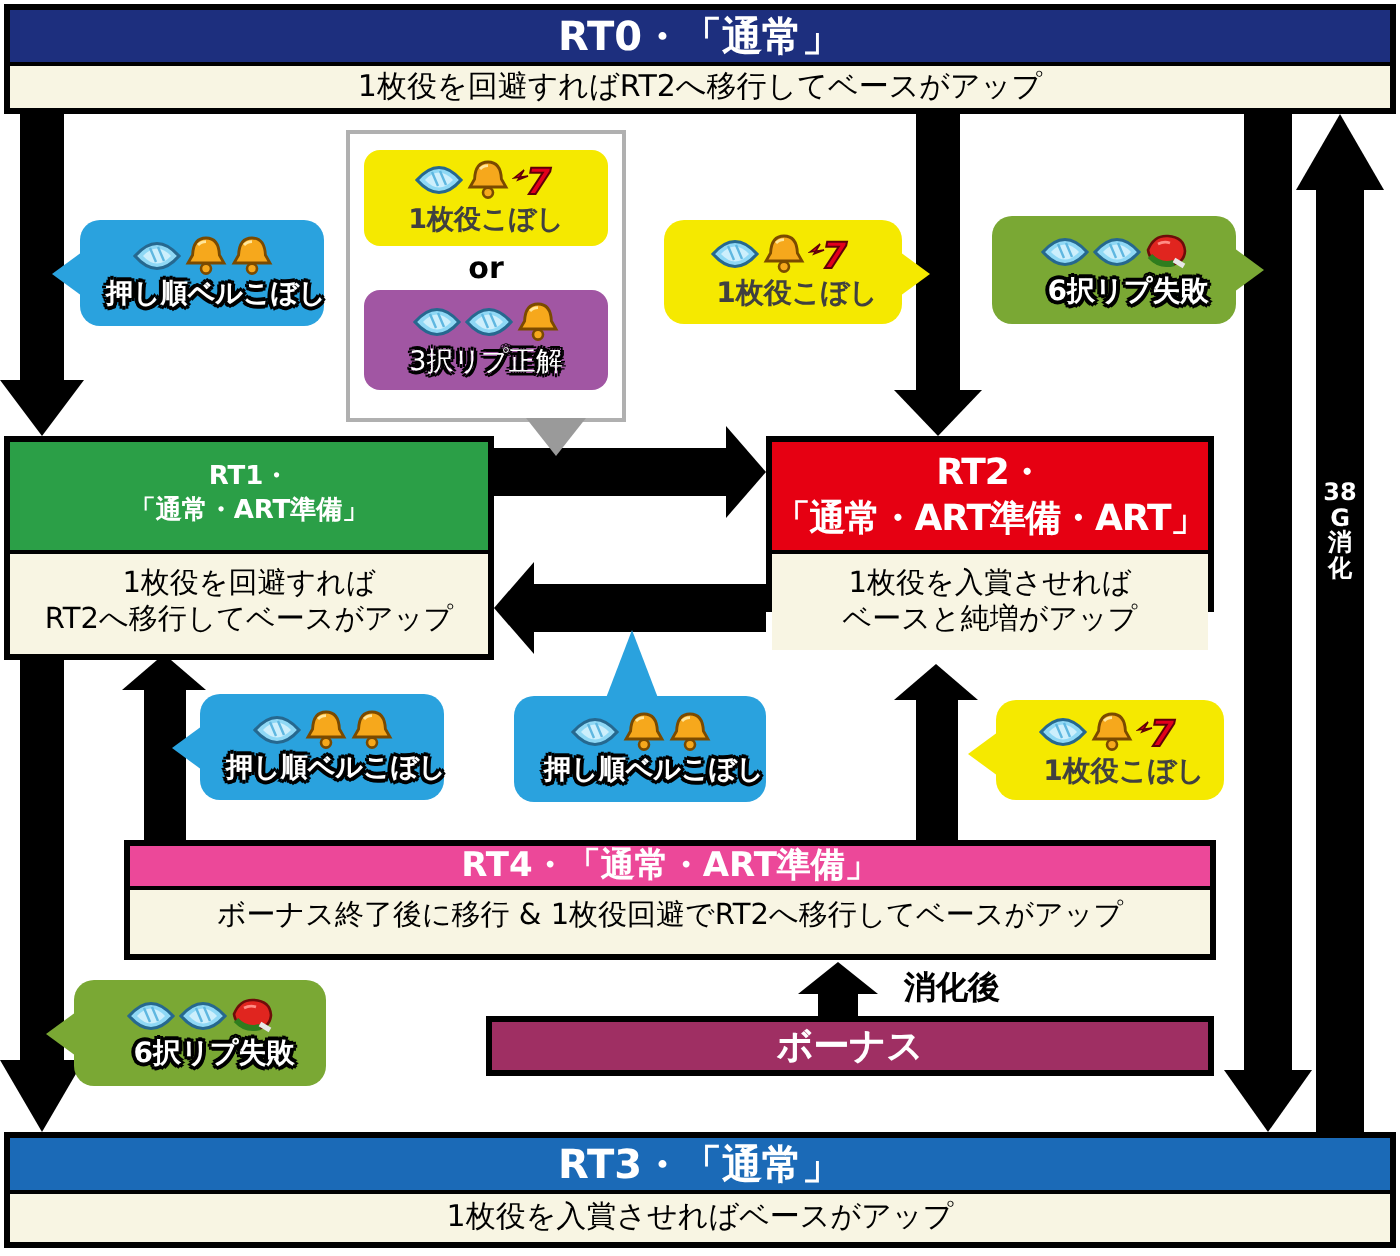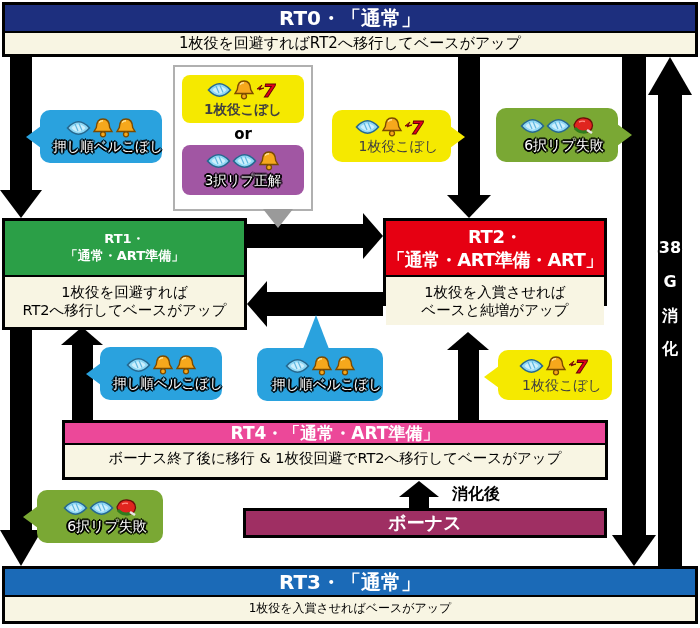--- a/index.html
+++ b/index.html
@@ -11,39 +11,39 @@
       color:#fff;font-weight:bold;border-bottom:2px solid #000;line-height:1.3;text-align:center;}
   .bd{box-sizing:border-box;display:flex;flex-direction:column;align-items:center;justify-content:center;
       background:#f8f5e3;color:#000;text-align:center;line-height:1.25;}
   
   .shaft{position:absolute;background:#000;}
   .tri{position:absolute;width:0;height:0;}
   
   .bub{position:absolute;box-sizing:border-box;border-radius:10px;display:flex;flex-direction:column;
        align-items:center;justify-content:center;z-index:6;}
   .bub .icons,.lblbox .icons{display:flex;align-items:center;gap:1px;height:21px;}
-  .bub .txt{font-weight:normal;margin-top:0px;white-space:nowrap;padding-left:14px;}
+  .bub .txt{font-weight:bold;margin-top:0px;white-space:nowrap;padding-left:14px;}
   .blue{background:#2aa2de;}
   .yellow{background:#f5e900;}
   .green{background:#7aa834;}
   .purple{background:#a156a3;}
   .ow{color:#fff;text-shadow:2px 0 0 #000,-2px 0 0 #000,0 2px 0 #000,0 -2px 0 #000,
       1.4px 1.4px 0 #000,-1.4px 1.4px 0 #000,1.4px -1.4px 0 #000,-1.4px -1.4px 0 #000;}
   .btxt{color:#404040;}
   .tail{position:absolute;width:0;height:0;}
   .tail-left{left:-14px;top:16px;border-top:11px solid transparent;border-bottom:11px solid transparent;border-right:15px solid;}
   .tail-right{right:-14px;top:16px;border-top:11px solid transparent;border-bottom:11px solid transparent;border-left:15px solid;}
   .tail-up{left:46px;top:-33px;border-left:13px solid transparent;border-right:13px solid transparent;border-bottom:34px solid;}
   
   .orbox{position:absolute;left:173px;top:65px;width:140px;height:146px;background:#fff;
          border:2px solid #b0b0b0;box-sizing:border-box;z-index:6;display:flex;flex-direction:column;align-items:center;}
   .lblbox{width:122px;border-radius:8px;display:flex;flex-direction:column;align-items:center;justify-content:center;}
   .icon{display:inline-flex;align-items:center;}
   .vnote{position:absolute;left:650px;top:240px;width:40px;display:flex;flex-direction:column;align-items:center;
-         z-index:7;font-weight:bold;font-size:16px;line-height:1.05;gap:17px;}
+         z-index:7;font-weight:bold;font-size:12px;line-height:1.05;}
 </style>
 </head>
 <body>
 
 <div class="stage">
 
   <div class="shaft" style="left:10px;top:55px;width:22px;height:135px;"></div>
   <div class="tri" style="left:0px;top:190px;border-left:21px solid transparent;border-right:21px solid transparent;border-top:28px solid #000;"></div>
 
   <div class="shaft" style="left:10px;top:328px;width:22px;height:202px;"></div>
@@ -105,21 +105,21 @@
     <div class="bd" style="height:26px;font-size:14.5px;">ボーナス終了後に移行 &amp; 1枚役回避でRT2へ移行してベースがアップ</div>
   </div>
 
   <div class="box" style="left:243px;top:508px;width:364px;height:30px;background:#9f2f63;z-index:4;display:flex;align-items:center;justify-content:center;">
     <span style="color:#fff;font-weight:bold;font-size:18px;">ボーナス</span>
   </div>
   <div style="position:absolute;left:452px;top:484px;font-size:16px;font-weight:bold;color:#000;z-index:5;">消化後</div>
 
   <div class="box" style="left:2px;top:566px;width:696px;height:58px;z-index:4;">
     <div class="hd" style="height:28px;background:#1b6ab7;font-size:20px;">RT3・「通常」</div>
-    <div class="bd" style="height:22px;font-size:12px;">1枚役を入賞させればベースがアップ</div>
+    <div class="bd" style="height:22px;font-size:15px;">1枚役を入賞させればベースがアップ</div>
   </div>
 
   <div class="vnote ow">
     <span>38</span>
     <span>G</span>
     <span>消</span>
     <span>化</span>
   </div>
 
   <div class="orbox">

